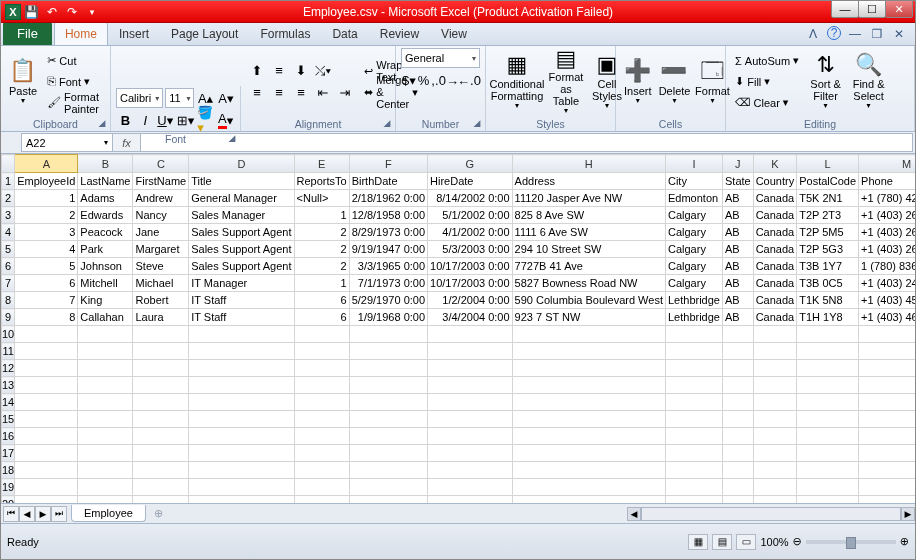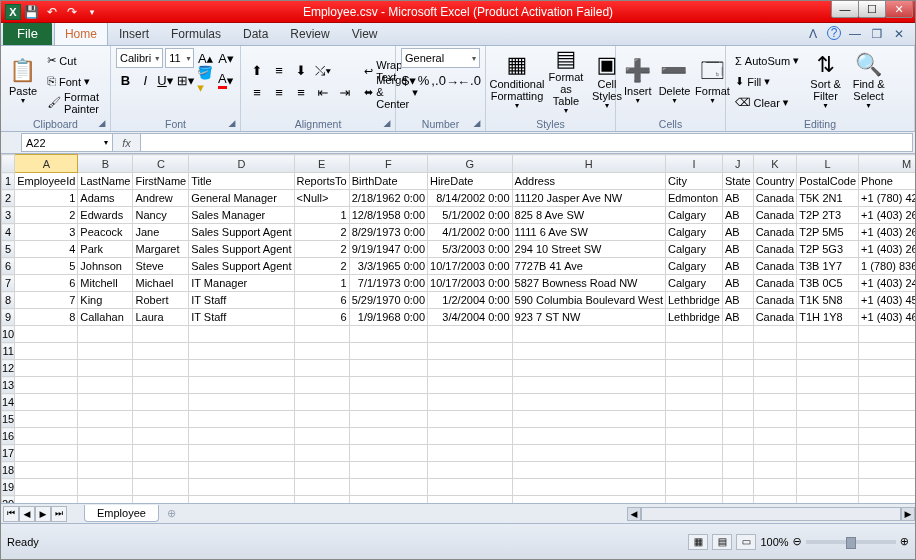--- a/index.html
+++ b/index.html
@@ -57,21 +57,21 @@
 .colK{width:44px;} .colL{width:56px;} .colM{width:58px;}
 table.sheet tbody th { background:linear-gradient(#f6f8fb,#e1e7ef); text-align:center; font-weight:normal; width:22px; height:17px; position:sticky; left:0;}
 table.sheet tbody td { height:17px; padding:0 2px; text-overflow:clip;}
 td.r{text-align:right;}
 .corner{width:22px;background:linear-gradient(#f6f8fb,#e1e7ef);}
 
 
 .sheettabs { height:20px; border-top:1px solid #a7b8cc; background:#e6ecf2; display:flex; align-items:center; font-size:11px;}
 .sheettabs .nav{display:flex;gap:0;padding:0 2px;}
 .sheettabs .nav span{width:16px;height:16px;border:1px solid #b0b8c4;display:flex;align-items:center;justify-content:center;font-size:9px;background:#f0f3f7;}
-.sheettabs .tab{border:1px solid #a7b8cc;border-top:none;background:#fff;padding:2px 12px;border-radius:0 0 4px 4px;margin-left:15px;}
+.sheettabs .tab{border:1px solid #a7b8cc;border-top:none;background:#fff;padding:2px 12px;border-radius:0 0 4px 4px;margin-left:2px;}
 .sheettabs .ghost{color:#9aa4b2;margin-left:8px;}
 .sheettabs .scroll{margin-left:auto;display:flex;align-items:center;gap:0;}
 .sheettabs .scroll .tr{width:14px;height:14px;background:#d8dee6;border:1px solid #acb6c4;font-size:9px;display:flex;align-items:center;justify-content:center;}
 .sheettabs .track{width:260px;height:14px;background:#e8ecf2;border:1px solid #acb6c4;}
 
 
 .status { height:36px; background:linear-gradient(#e8edf4,#d7dfe9); border-top:1px solid #a7b8cc; display:flex; align-items:center; font-size:11px; padding:0 6px; gap:8px;}
 .status .right{margin-left:auto;display:flex;align-items:center;gap:4px;}
 .viewbtn{width:20px;height:16px;border:1px solid #b0bac6;background:#eef2f7;display:flex;align-items:center;justify-content:center;font-size:10px;}
 .zslider{width:90px;height:4px;background:#c6cfda;position:relative;}
@@ -93,20 +93,21 @@
     <div class="btn">—</div>
     <div class="btn">☐</div>
     <div class="btn close">✕</div>
   </div>
 </div>
 
 <div class="ribbontabs">
   <div class="file">File</div>
   <div class="tab active">Home</div>
   <div class="tab">Insert</div>
+  <div class="tab">Page Layout</div>
   <div class="tab">Formulas</div>
   <div class="tab">Data</div>
   <div class="tab">Review</div>
   <div class="tab">View</div>
   <div class="right">
     <div class="ic">ᐱ</div>
     <div class="ic" style="color:#2a6fd6;border:1px solid #2a6fd6;border-radius:50%;width:14px;height:14px;">?</div>
     <div class="ic">—</div>
     <div class="ic">❐</div>
     <div class="ic">✕</div>
@@ -130,21 +131,21 @@
         <div class="smallbtn"><span>⎘</span><span>Font</span> ▾</div>
         <div class="smallbtn">
             <span>🖌</span>
             <span>Format Painter</span>
           </div>
       </div>
     </div>
     <div class="label"><span>Clipboard</span><span class="launcher">◢</span></div>
   </div>
 
-  <div class="group" style="width:130px;">
+  <div class="group" style="width:130px;margin-top:40px;">
     <div class="body" style="flex-direction:column;align-items:stretch;gap:2px;">
       <div style="display:flex;gap:2px;">
         <div class="combo" style="flex:1;">
             <span>Calibri</span>
             <span class="dd">▾</span>
           </div>
         <div class="combo" style="width:34px;">
             <span>11</span>
             <span class="dd">▾</span>
           </div>

